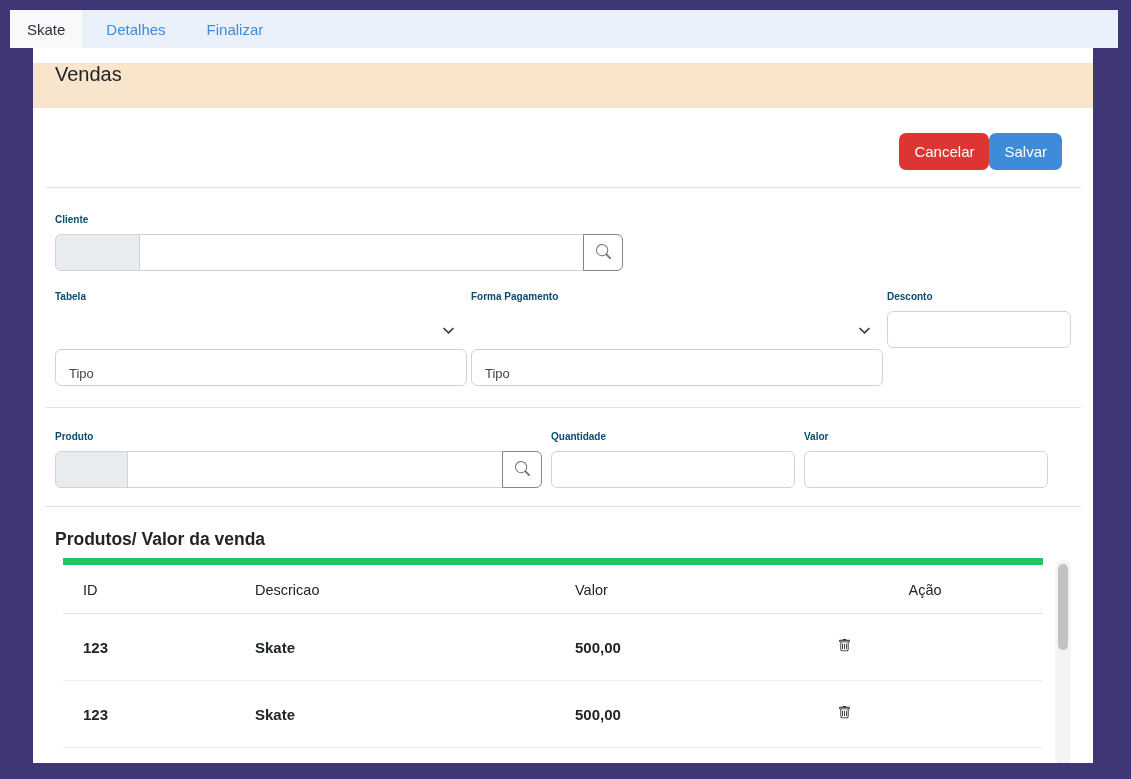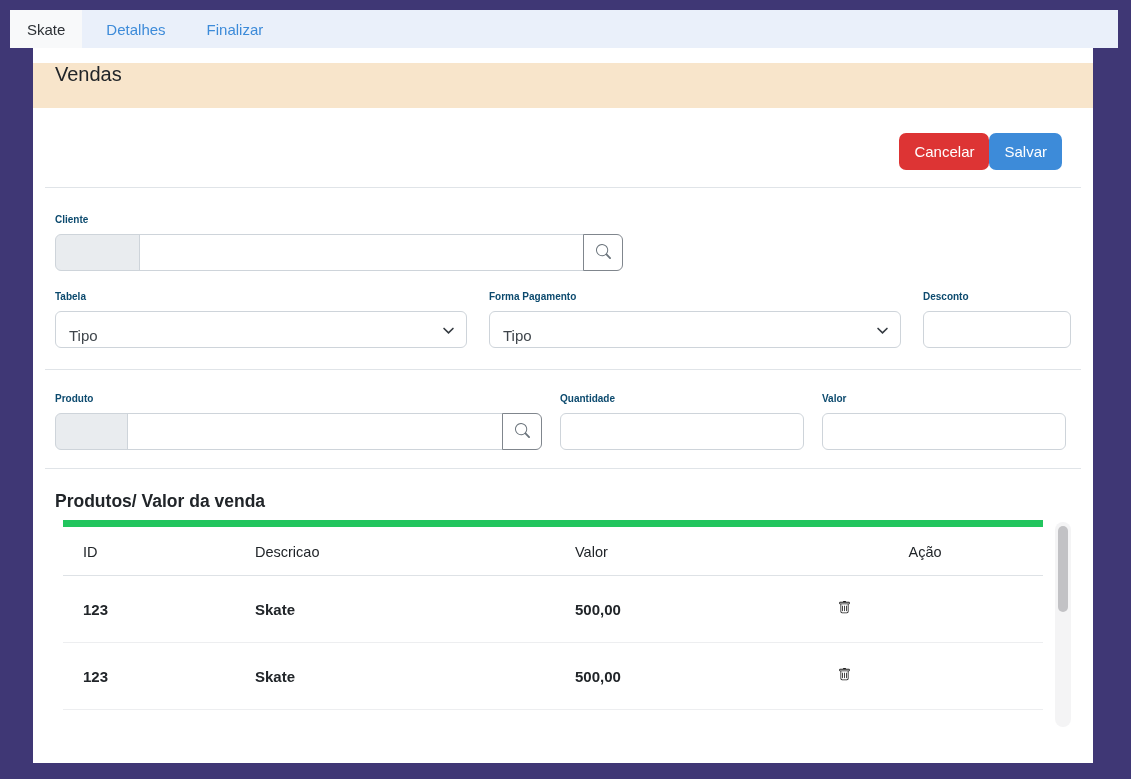--- a/index.html
+++ b/index.html
@@ -62,27 +62,27 @@
   .grp-produto .ig-prefix { width:73px; }
   .ig-input {
     flex:1; border:1px solid #ced4da; margin-left:-1px; height:37px;
     font-family:inherit; font-size:15px; padding:0 12px; color:#212529;
   }
   .ig-btn {
     width:40px; height:37px; margin-left:-1px; background:#fff;
     border:1px solid #80868d; border-radius:0 6px 6px 0; cursor:pointer;
     display:flex; align-items:center; justify-content:center;
   }
-  .row2 { margin-top:20px; display:grid; grid-template-columns:412px 412px 1fr; column-gap:22px; }
-  .row3 { margin-top:23px; display:grid; grid-template-columns:487px 244px 244px; column-gap:18px; }
+  .row2 { margin-top:20px; display:grid; grid-template-columns:412px 412px 1fr; column-gap:4px; }
+  .row3 { margin-top:23px; display:grid; grid-template-columns:487px 244px 244px; column-gap:9px; }
   .select-wrap { position:relative; }
   select.field {
     width:100%; height:37px; appearance:none; -webkit-appearance:none;
     border:1px solid #ced4da; border-radius:6px; background:#fff;
-    font-family:inherit; font-size:15px; color:#3f454b; padding:12px 30px 0 13px; cursor:pointer;
+    font-family:inherit; font-size:13px; color:#3f454b; padding:12px 30px 0 13px; cursor:pointer;margin-top:38px;
   }
   .caret { position:absolute; right:12px; top:12px; pointer-events:none; }
   input.field {
     width:100%; height:37px; border:1px solid #ced4da; border-radius:6px;
     font-family:inherit; font-size:15px; padding:0 12px; color:#212529;
   }
 
   
   .items-title { margin-top:22px; font-size:17.5px; color:#212529; }
   .items-region { position:relative; margin-top:8px; padding-right:28px; }

